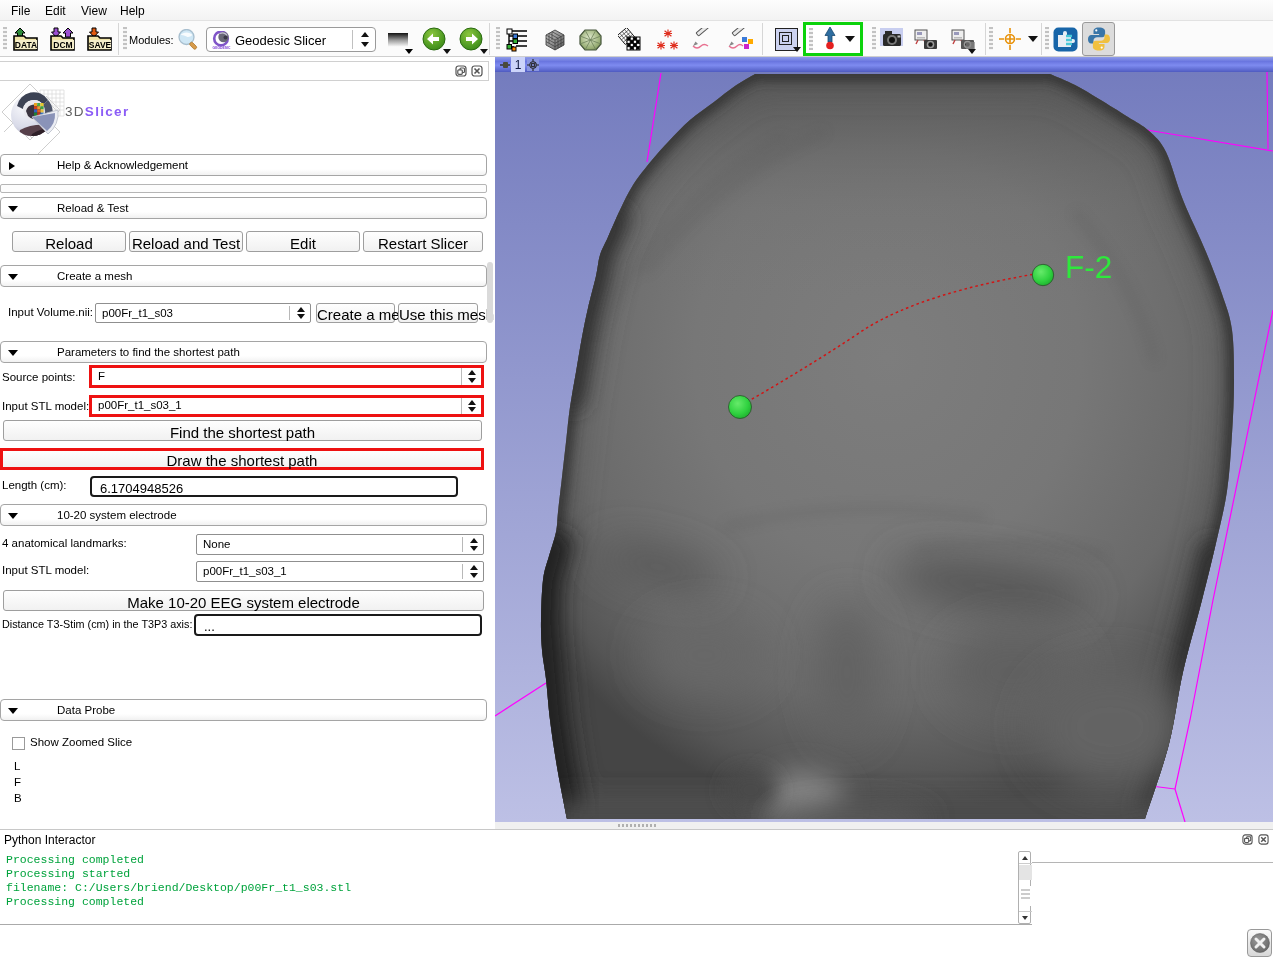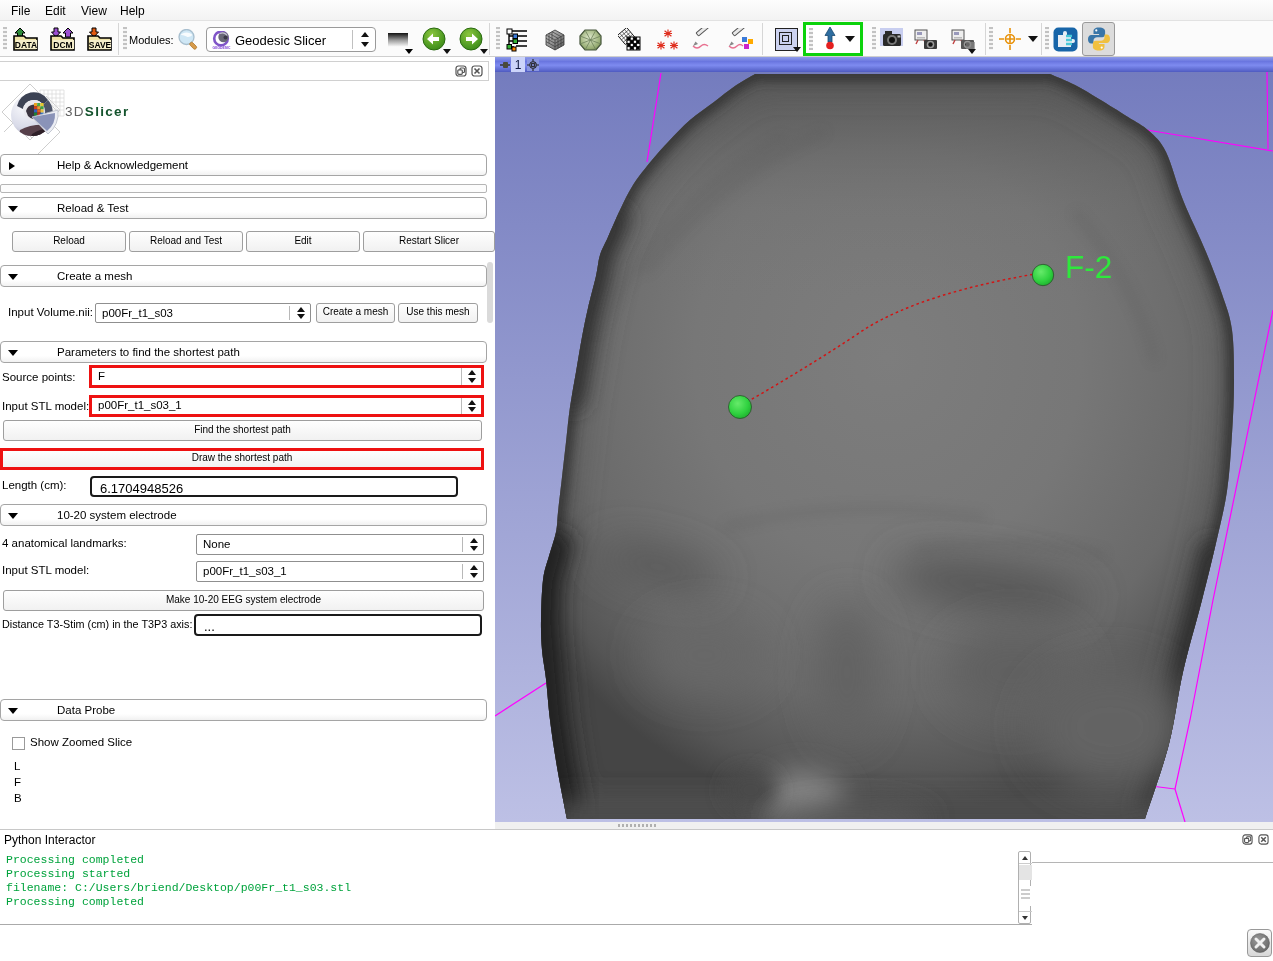--- a/index.html
+++ b/index.html
@@ -26,21 +26,21 @@
 #leftpanel { position:absolute; left:0; top:57px; width:495px; height:765px; background:#fff; }
 #minibar { position:absolute; left:0; top:4px; width:489px; height:20px;
   background:#fff; border:1px solid #d0d0d0; border-left:none; }
 .sect { position:absolute; left:0; width:487px; height:22px; background:linear-gradient(180deg,#ffffff 70%,#f1f1f1);
   border:1px solid #a5a5a5; border-radius:4px; font-size:11.5px; color:#000; }
 .sect .tri { position:absolute; left:7px; top:8px; }
 .sect .lbl { position:absolute; left:22px; top:4px;margin-left:34px; }
 .tri-r { width:0;height:0;border-top:4.5px solid transparent;border-bottom:4.5px solid transparent;border-left:6px solid #000; }
 .tri-d { width:0;height:0;border-left:5px solid transparent;border-right:5px solid transparent;border-top:6px solid #000; }
 .btn { position:absolute; height:21px; background:linear-gradient(180deg,#fefefe,#f1f1f1);
-  border:1px solid #9e9e9e; border-radius:3px; font-size:10px; color:#000; text-align:center; white-space:nowrap; }
+  border:1px solid #9e9e9e; border-radius:3px; font-size:15px; color:#000; text-align:center; white-space:nowrap; }
 .btn span { position:relative; top:3px; }
 .lab { position:absolute; font-size:11.5px; color:#000; white-space:nowrap; }
 .combo { position:absolute; background:#fff; border:1px solid #8f8f8f; border-radius:2px; font-size:11.5px; }
 .combo .txt { position:absolute; left:6px; top:3px; }
 .su { position:absolute; left:5px; top:4px; width:0; height:0;
   border-left:4px solid transparent; border-right:4px solid transparent; border-bottom:5px solid #111; }
 .sd { position:absolute; left:5px; bottom:4px; width:0; height:0;
   border-left:4px solid transparent; border-right:4px solid transparent; border-top:5px solid #111; }
 .redbox { position:absolute; border:3px solid #ee1111; }
 .blackinput { position:absolute; background:#fff; border:2px solid #1a1a1a; border-radius:4px; font-size:13px; }
@@ -356,35 +356,35 @@
           <rect x="35.2" y="27.4" width="3.2" height="3.2" fill="#e06020"></rect>
           <rect x="38.4" y="27.4" width="3.2" height="3.2" fill="#e8c040"></rect>
       <rect x="32" y="30.6" width="3.2" height="3.2" fill="#208030"></rect>
           <rect x="35.2" y="30.6" width="3.2" height="3.2" fill="#c03020"></rect>
           <rect x="38.4" y="30.6" width="3.2" height="3.2" fill="#3070c0"></rect>
     </g>
     <path d="M30 35 L56 28 A26 26 0 0 1 46 52 Z" fill="#eceef4"></path>
     <path d="M30 35 L53 31 A21 21 0 0 1 45 49 Z" fill="#8a93b8"></path>
     <path d="M30 35 L56 28 A26 26 0 0 1 46 52 Z" fill="none" stroke="#b8bcc8" stroke-width="0.8"></path>
   </svg>
-  <span class="abs" style="left:65px;top:47px;font-size:13.5px;letter-spacing:1.3px;color:#606060">3D<b style="color:#14532d">Slicer</b></span>
+  <span class="abs" style="left:65px;top:47px;font-size:13.5px;letter-spacing:1.3px;color:#606060">3D<b style="color:#8b5cf6">Slicer</b></span>
 
   <div class="sect" style="top:97px">
         <div class="tri tri-r" style="top:6.5px;left:8px"></div>
         <span class="lbl">Help &amp; Acknowledgement</span>
       </div>
   <div class="abs" style="top:127px;left:0;width:487px;height:9px;border:1px solid #b5b5b5;border-radius:2px;background:#fcfcfc"></div>
   <div class="sect" style="top:140px">
         <div class="tri tri-d"></div>
         <span class="lbl">Reload &amp; Test</span>
       </div>
   <div class="btn" style="top:174px;left:12px;width:114px"><span>Reload</span></div>
   <div class="btn" style="top:174px;left:129px;width:114px"><span>Reload and Test</span></div>
   <div class="btn" style="top:174px;left:246px;width:114px"><span>Edit</span></div>
-  <div class="btn" style="top:174px;left:363px;width:132px"><span>Restart Slicer</span></div>
+  <div class="btn" style="top:174px;left:363px;width:120px"><span>Restart Slicer</span></div>
   <div class="sect" style="top:208px">
         <div class="tri tri-d"></div>
         <span class="lbl">Create a mesh</span>
       </div>
   <span class="lab" style="left:8px;top:249px">Input Volume.nii:</span>
   <div class="combo" style="left:95px;top:246px;width:216px;height:20px">
     <span class="txt">p00Fr_t1_s03</span>
     <div class="abs" style="right:20px;top:2px;bottom:2px;width:1px;background:#b8b8b8"></div>
     <div class="su" style="left:auto;right:5px;top:3px"></div>
     <div class="sd" style="left:auto;right:5px;bottom:3px"></div>

